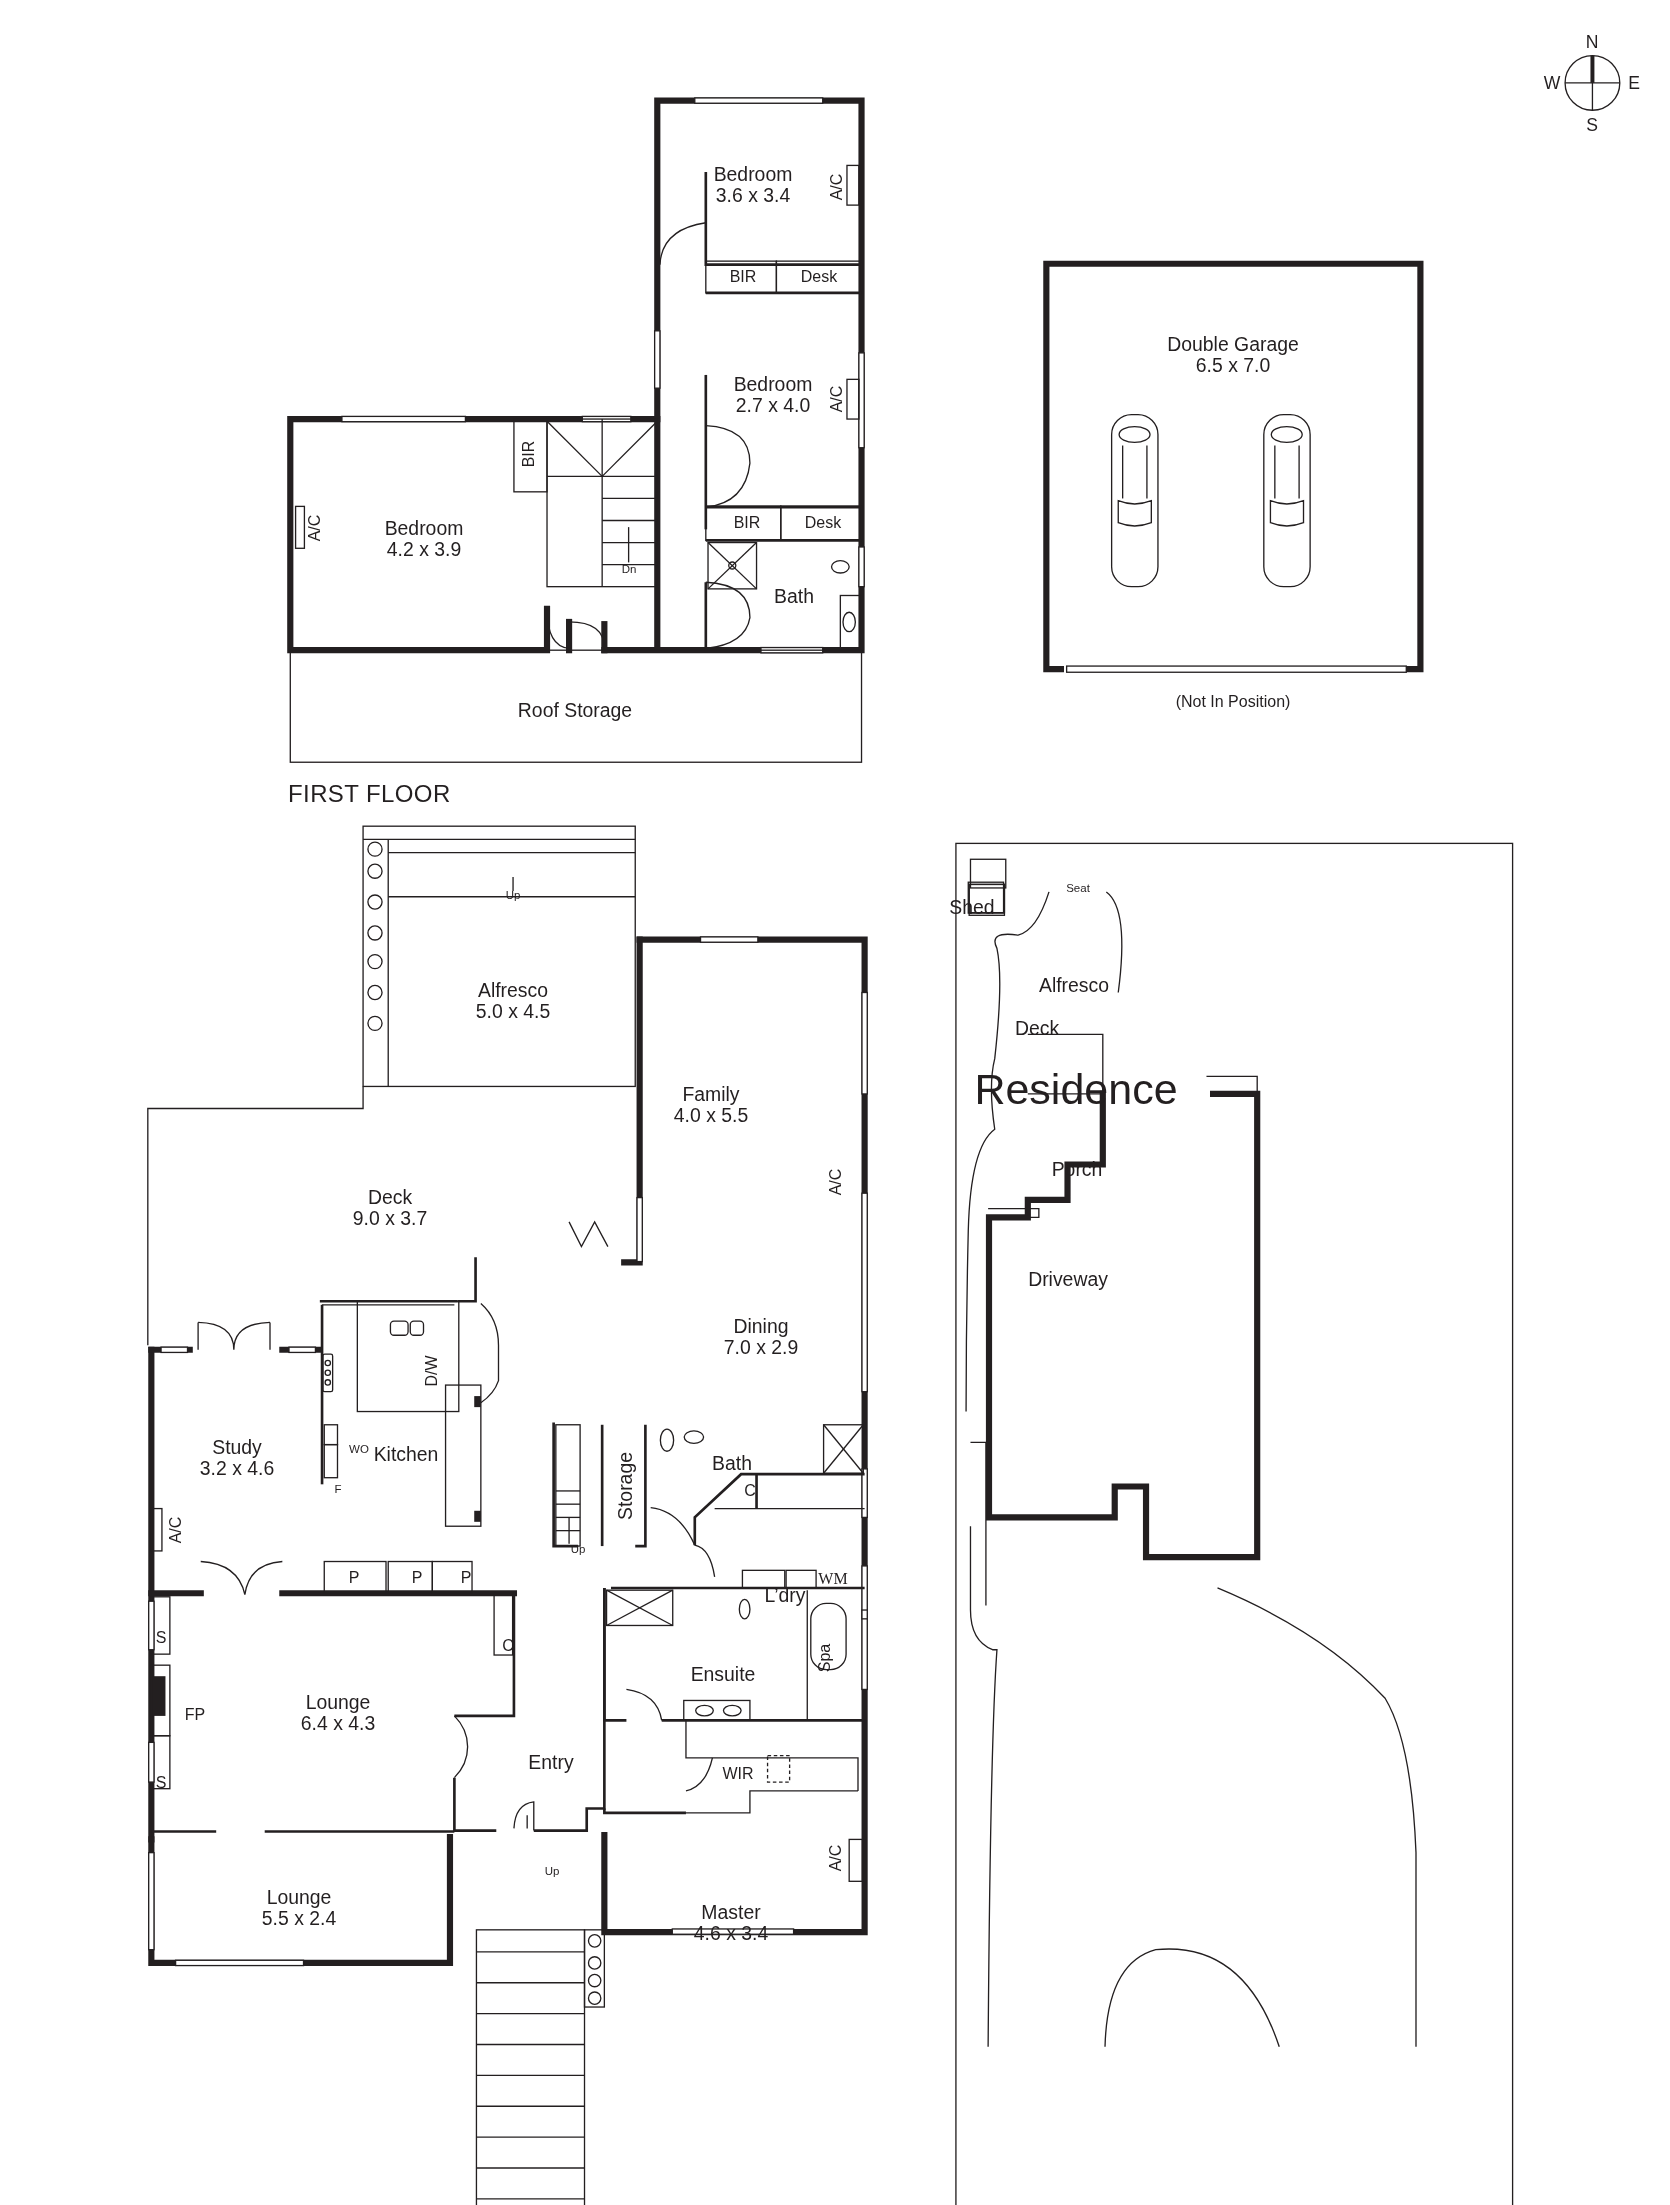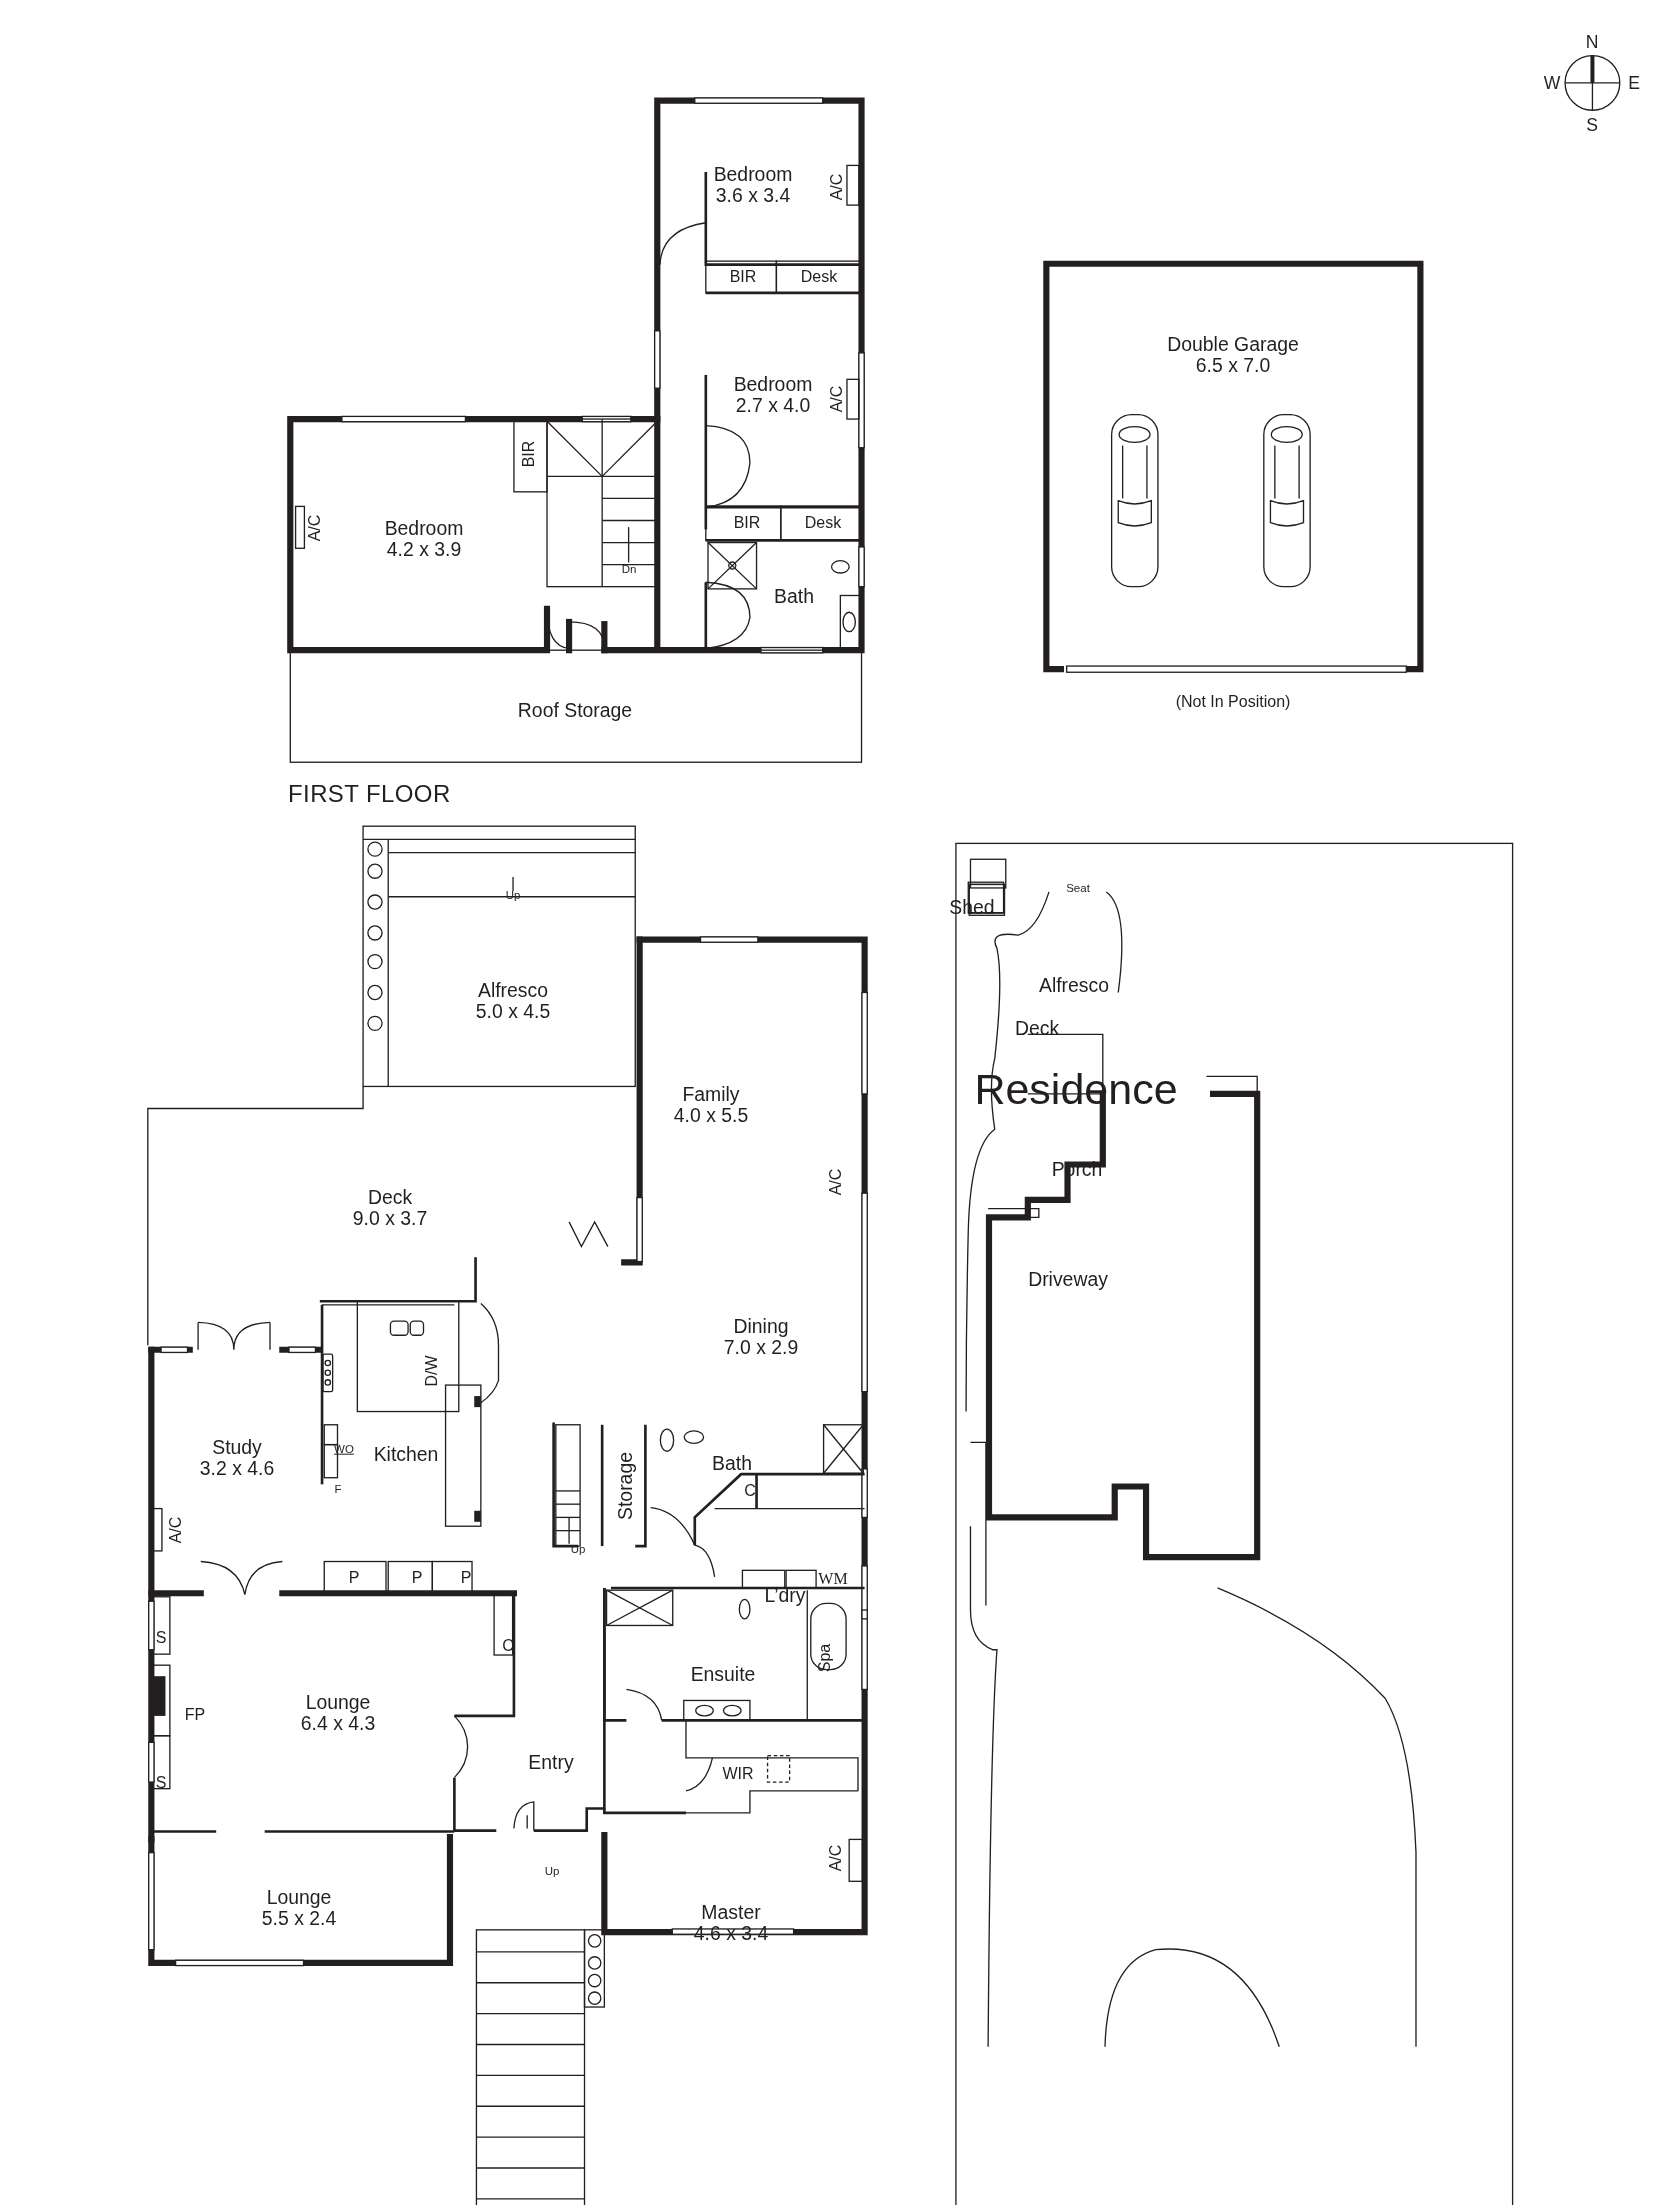--- a/index.html
+++ b/index.html
@@ -367,21 +367,21 @@
 </div>
 <div class="lbl room" style="left:731px;top:1914px;margin-top:9px;">
   <div>Master</div>
   <div>4.6 x 3.4</div>
 </div>
 
 <div class="lbl small vert" style="left:836px;top:1182px;">A/C</div>
 <div class="lbl small vert" style="left:176px;top:1530px;">A/C</div>
 <div class="lbl small vert" style="left:836px;top:1858px;">A/C</div>
 <div class="lbl small vert" style="left:432px;top:1371px;">D/W</div>
-<div class="lbl tiny" style="left:344px;top:1449px;text-decoration:underline;">WO</div>
+<div class="lbl tiny" style="left:359px;top:1449px;">WO</div>
 <div class="lbl tiny" style="left:338px;top:1489px;">F</div>
 <div class="lbl small" style="left:354px;top:1578px;">P</div>
 <div class="lbl small" style="left:417px;top:1578px;">P</div>
 <div class="lbl small" style="left:466px;top:1578px;">P</div>
 <div class="lbl small" style="left:508px;top:1646px;">C</div>
 <div class="lbl small" style="left:750px;top:1491px;">C</div>
 <div class="lbl small" style="left:833px;top:1579px;font-family:Liberation Serif, serif;">WM</div>
 <div class="lbl small vert" style="left:825px;top:1658px;">Spa</div>
 <div class="lbl small" style="left:738px;top:1774px;">WIR</div>
 <div class="lbl small" style="left:161px;top:1638px;">S</div>

